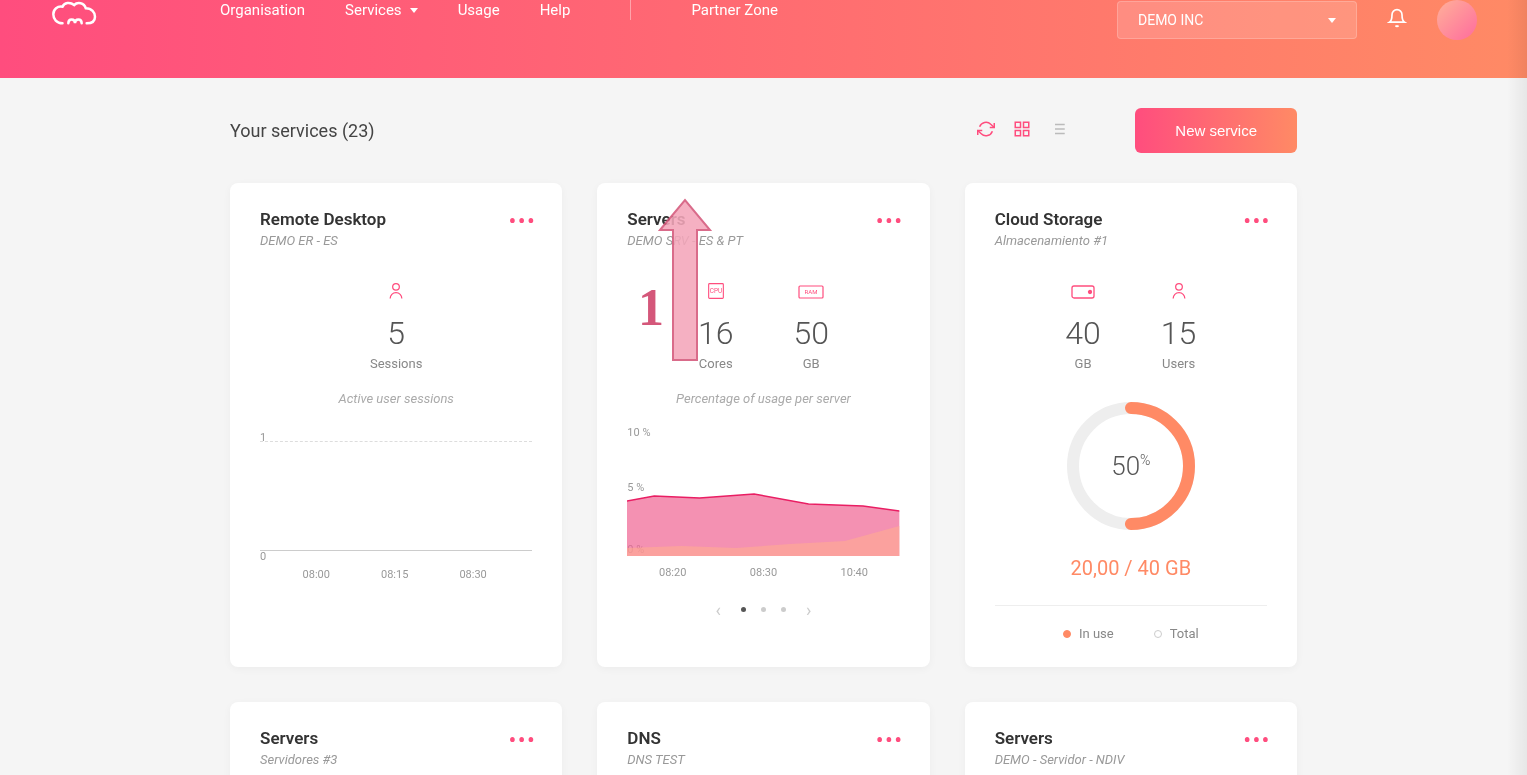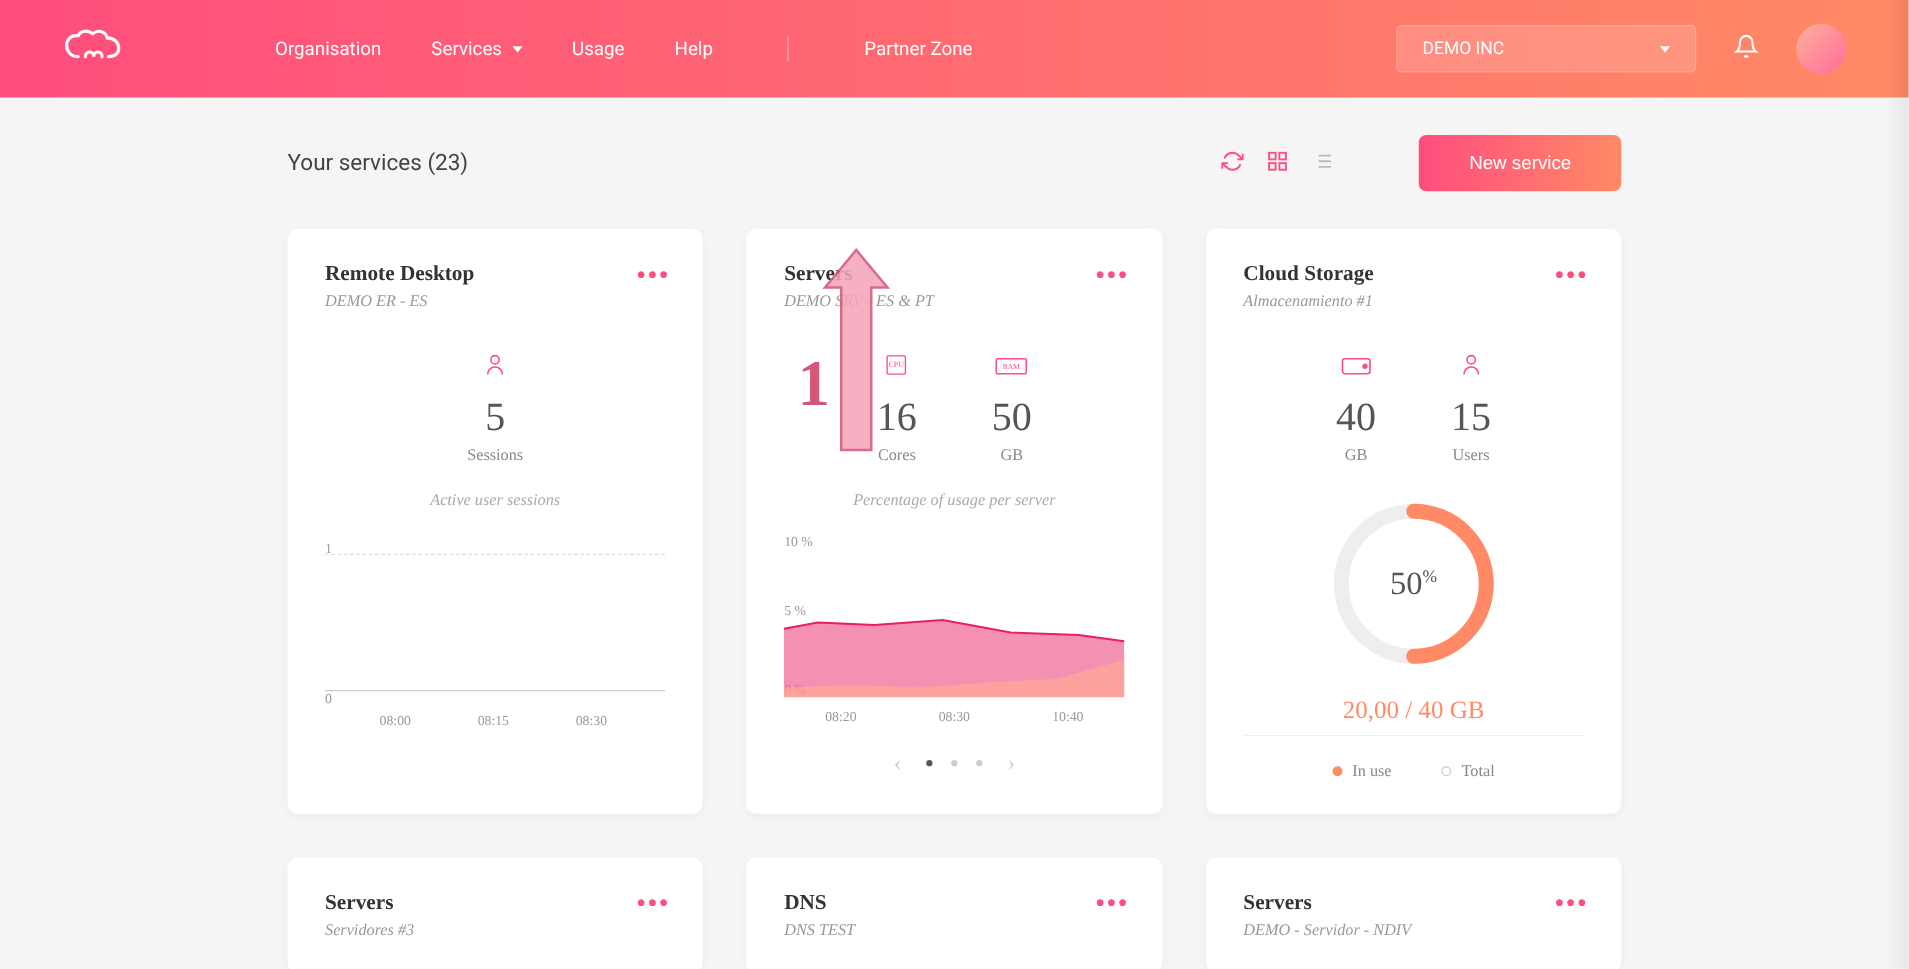--- a/index.html
+++ b/index.html
@@ -1,35 +1,35 @@
 <!DOCTYPE html>
 <html><head>
 <meta charset="utf-8">
 <style>
 * { margin: 0; padding: 0; box-sizing: border-box; }
 body { font-family: -apple-system, BlinkMacSystemFont, 'Segoe UI', Roboto, sans-serif; background: #f5f5f5; width: 1527px; height: 775px; overflow: hidden; position: relative; }
-.header { background: linear-gradient(90deg, #ff4d7e 0%, #ff8a65 100%); height: 78px; display: flex; align-items: center; padding: 0 50px; position: relative; }
+.header { background: linear-gradient(90deg, #ff4d7e 0%, #ff8a65 100%); height: 78px; display: flex; align-items: flex-start; padding: 0 50px; position: relative; }
 .logo { color: white; margin-right: 120px; }
 .logo svg { width: 50px; height: 30px; }
 .nav { display: flex; gap: 40px; align-items: center; }
 .nav-item { color: white; font-size: 15px; cursor: pointer; display: flex; align-items: center; gap: 8px; }
 .nav-divider { width: 1px; height: 20px; background: rgba(255,255,255,0.4); margin: 0 20px; }
 .header-right { margin-left: auto; display: flex; align-items: center; gap: 30px; }
 .org-select { background: rgba(255,255,255,0.15); border: 1px solid rgba(255,255,255,0.2); border-radius: 4px; padding: 10px 20px; color: white; font-size: 14px; width: 240px; display: flex; justify-content: space-between; align-items: center; cursor: pointer; }
 .bell-icon { color: white; cursor: pointer; }
 .avatar { width: 40px; height: 40px; border-radius: 50%; background: linear-gradient(135deg, #ffb199, #ff6b9d); cursor: pointer; }
 .content { padding: 30px 230px 0 230px; }
 .content-header { display: flex; align-items: center; margin-bottom: 30px; }
 .page-title { font-size: 18px; color: #444; font-weight: 400; }
 .view-controls { margin-left: auto; display: flex; align-items: center; gap: 18px; }
 .view-icon { color: #ff4d7e; cursor: pointer; }
 .view-icon.inactive { color: #bbb; }
 .new-service-btn { background: linear-gradient(90deg, #ff4d7e 0%, #ff8a65 100%); color: white; border: none; border-radius: 6px; padding: 14px 40px; font-size: 15px; cursor: pointer; margin-left: 50px; }
 .cards { display: grid; grid-template-columns: repeat(3, 1fr); gap: 35px; }
-.card { background: white; border-radius: 8px; padding: 26px 30px; position: relative; box-shadow: 0 2px 8px rgba(0,0,0,0.04); font-family: Liberation Serif, serif; }
+.card { background: white; border-radius: 8px; padding: 26px 30px; position: relative; box-shadow: 0 2px 8px rgba(0,0,0,0.04); }
 .card-title { font-size: 17px; color: #333; font-weight: 600; margin-bottom: 4px; }
 .card-subtitle { font-size: 13px; color: #999; font-style: italic; }
 .card-menu { position: absolute; top: 26px; right: 26px; color: #ff4d7e; font-size: 20px; letter-spacing: 2px; cursor: pointer; font-weight: bold; }
 .stats { display: flex; justify-content: center; gap: 60px; margin-top: 30px; }
 .stat { text-align: center; }
 .stat-icon { color: #ff4d7e; margin-bottom: 12px; height: 24px; display: flex; justify-content: center; align-items: flex-end; }
 .stat-value { font-size: 32px; color: #555; font-weight: 300; }
 .stat-label { font-size: 13px; color: #888; margin-top: 4px; }
 .card-caption { text-align: center; font-size: 13px; color: #aaa; font-style: italic; margin-top: 20px; }
 .chart-area { margin-top: 25px; position: relative; height: 150px; }
@@ -43,21 +43,21 @@
 .pager { display: flex; justify-content: center; align-items: center; gap: 20px; margin-top: 20px; }
 .pager-arrow { color: #ccc; cursor: pointer; font-size: 18px; }
 .pager-dots { display: flex; gap: 15px; }
 .pager-dot { width: 5px; height: 5px; border-radius: 50%; background: #ccc; }
 .pager-dot.active { background: #555; }
 .gauge-container { display: flex; justify-content: center; margin-top: 25px; }
 .gauge { position: relative; width: 140px; height: 140px; }
 .gauge-text { position: absolute; top: 50%; left: 50%; transform: translate(-50%, -50%); font-size: 26px; color: #555; font-weight: 300; }
 .gauge-text sup { font-size: 14px; }
 .storage-text { text-align: center; font-size: 20px; color: #ff8a65; margin-top: 20px; font-weight: 400; }
-.legend { display: flex; justify-content: center; gap: 40px; margin-top: 8px; padding-top: 20px; border-top: 1px solid #eee; }
+.legend { display: flex; justify-content: center; gap: 40px; margin-top: 25px; padding-top: 20px; border-top: 1px solid #eee; }
 .legend-item { display: flex; align-items: center; gap: 8px; font-size: 13px; color: #888; }
 .legend-dot { width: 8px; height: 8px; border-radius: 50%; }
 .annotation-arrow { position: absolute; top: 180px; left: 625px; z-index: 100; pointer-events: none; }
 .annotation-badge { position: absolute; top: 278px; left: 638px; z-index: 100; pointer-events: none; font-size: 52px; font-weight: bold; color: #d4577a; font-family: Georgia, serif; }
 .chevron-down { width: 0; height: 0; border-left: 4px solid transparent; border-right: 4px solid transparent; border-top: 5px solid white; display: inline-block; }
 .shadow-edge { position: absolute; right: 0; top: 0; bottom: 0; width: 20px; background: linear-gradient(90deg, transparent, rgba(0,0,0,0.06)); }
 </style>
 </head>
 <body>
 

